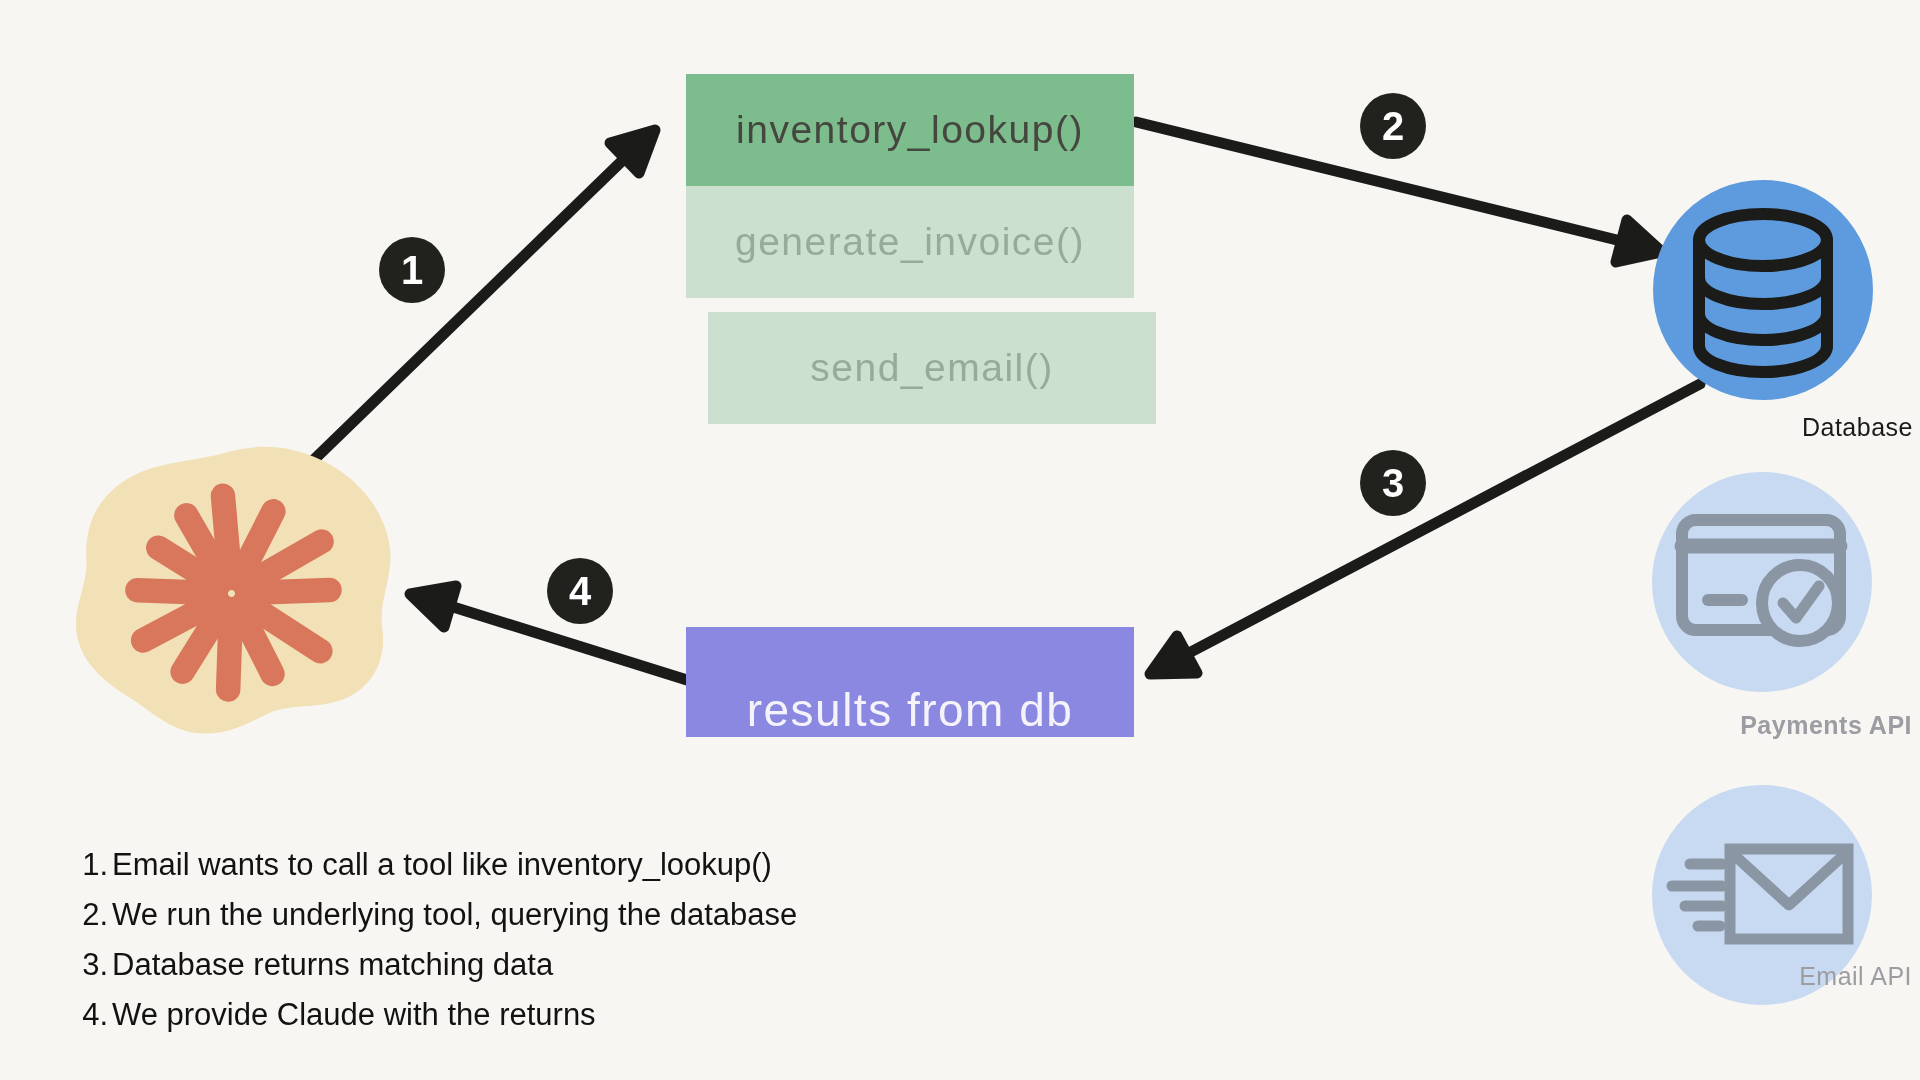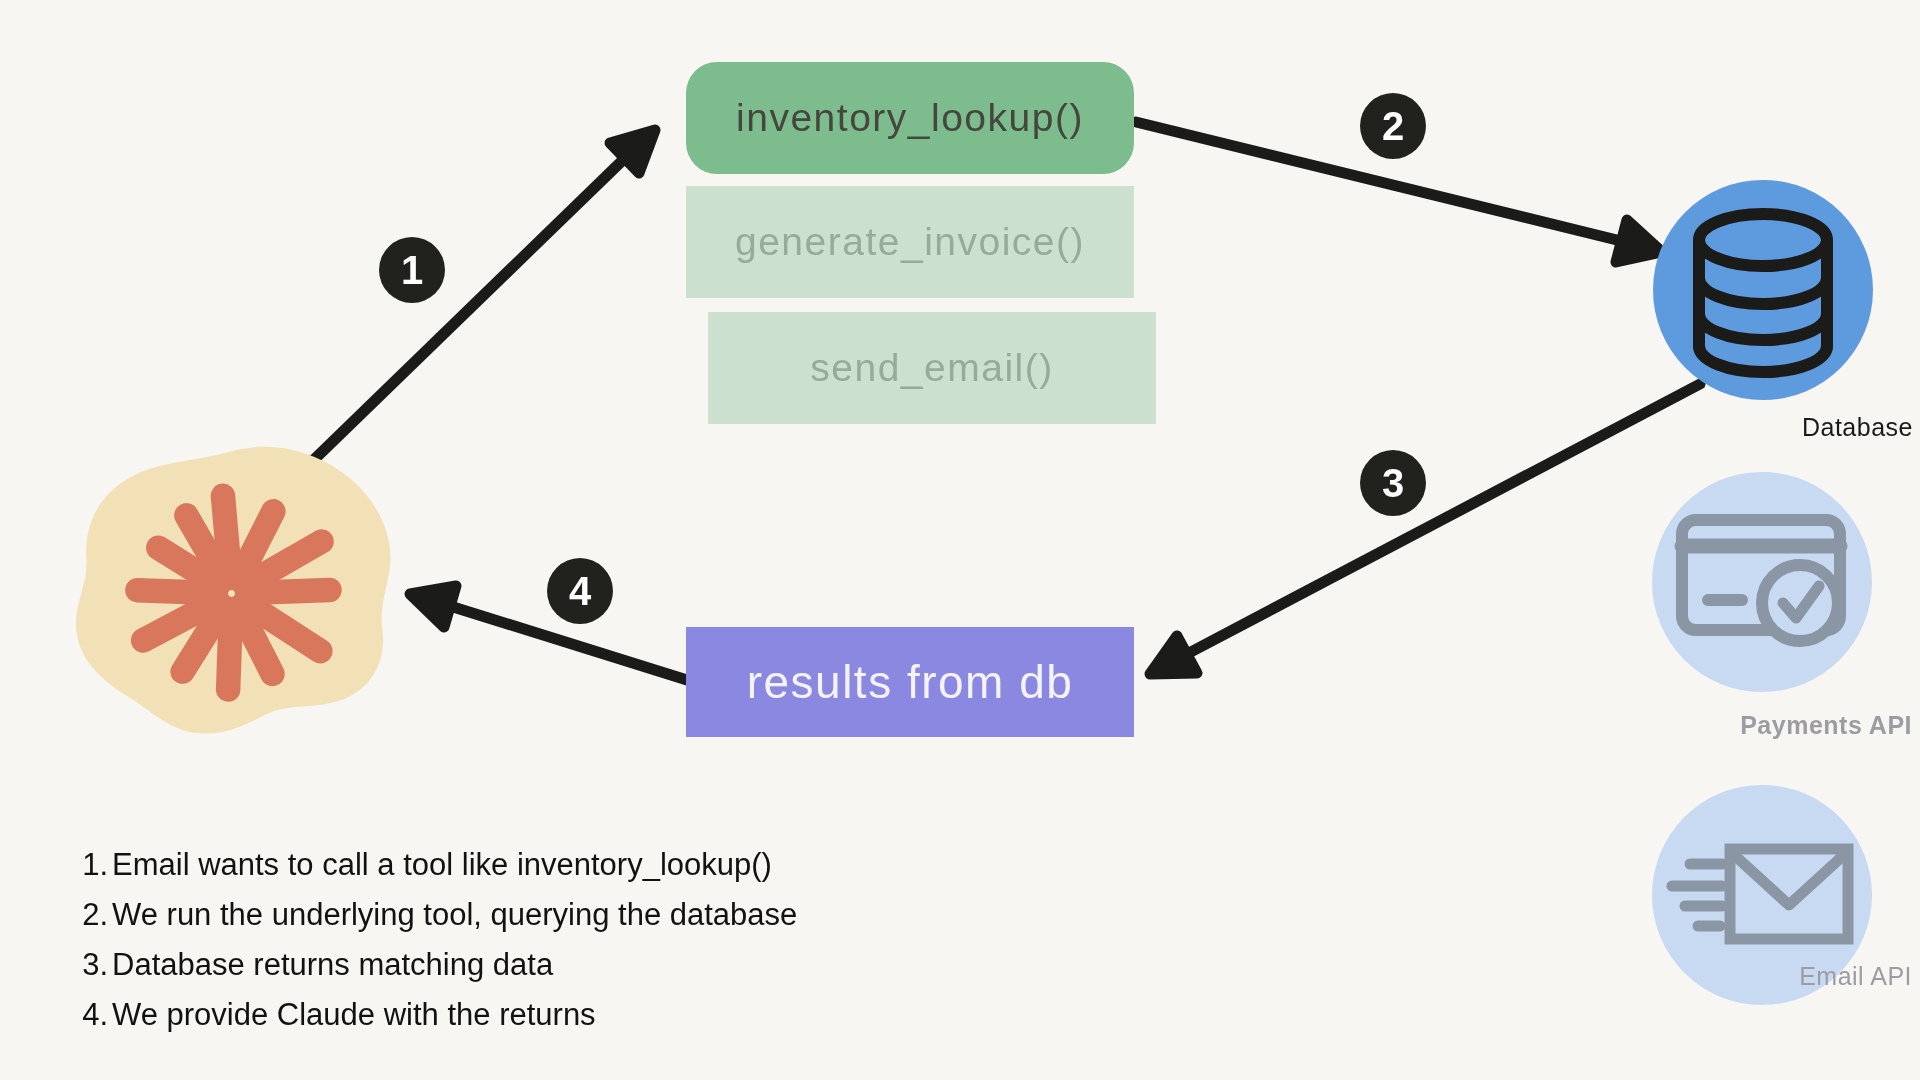--- a/index.html
+++ b/index.html
@@ -15,25 +15,25 @@
   html,body{width:1920px;height:1080px;}
   body{font-family:"Liberation Sans", sans-serif;}
   .canvas{position:relative;width:1920px;height:1080px;background:var(--bg);overflow:hidden;}
   .arrows{position:absolute;left:0;top:0;width:1920px;height:1080px;}
 
   .tool-box{position:absolute;left:686px;width:448px;height:112px;
     display:flex;align-items:center;justify-content:center;
     font-size:39px;letter-spacing:1.5px;}
   .tool-box.strong{background:var(--green-strong);color:var(--green-text-strong);}
   .tool-box.muted{background:var(--green-muted);color:var(--green-text-muted);}
-  .tool-box.b1{top:62px;border-radius:31px;} .tool-box.b2{top:186px;} .tool-box.b3{top:312px;margin-left:22px;}
+  .tool-box.b1{top:74px;} .tool-box.b2{top:186px;} .tool-box.b3{top:312px;margin-left:22px;}
 
   .result-box{position:absolute;left:686px;top:627px;width:448px;height:110px;
     background:var(--purple);color:var(--purple-text);
-    display:flex;align-items:center;justify-content:center;
+    display:flex;align-items:flex-end;justify-content:center;
     font-size:46px;letter-spacing:1.5px;}
 
   .badge{position:absolute;width:66px;height:66px;border-radius:50%;
     background:var(--badge-bg);color:var(--badge-text);
     display:flex;align-items:center;justify-content:center;
     font-size:40px;font-weight:600;}
   .badge.n1{left:379px;top:237px;} .badge.n2{left:1360px;top:93px;}
   .badge.n3{left:1360px;top:450px;} .badge.n4{left:547px;top:558px;}
 
   .claude-node{position:absolute;left:55px;top:438px;width:353px;height:307px;}

